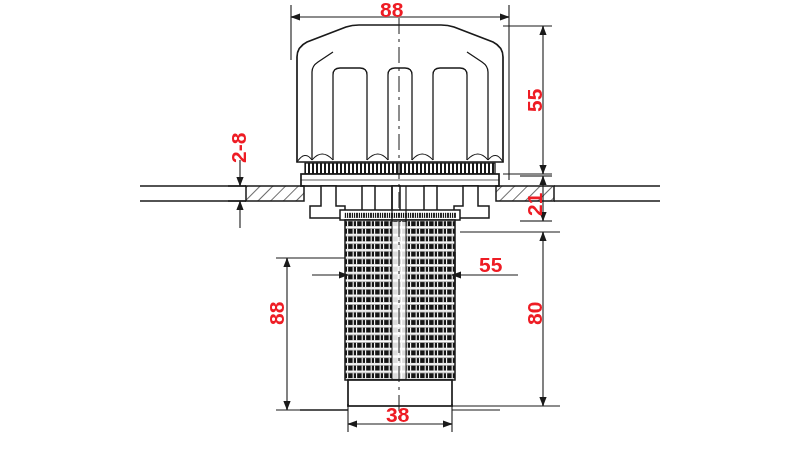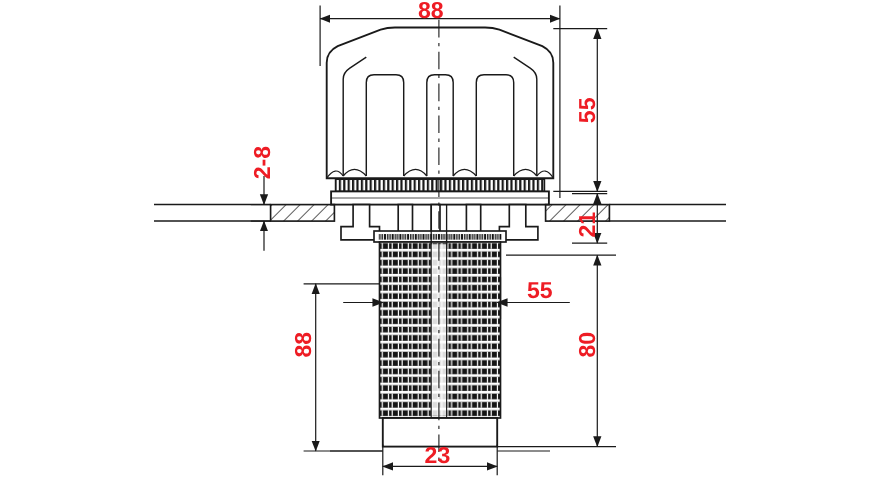--- a/index.html
+++ b/index.html
@@ -224,15 +224,15 @@
   <div class="dim-label vert" style="left:228px; top:163px;">2-8</div>
 
   <div class="dim-label vert" style="left:524px; top:216px;">21</div>
 
   <div class="dim-label vert" style="left:266px; top:325px;">88</div>
 
   <div class="dim-label" style="left:479px; top:254px;">55</div>
 
   <div class="dim-label vert" style="left:524px; top:325px;">80</div>
 
-  <div class="dim-label" style="left:386px; top:404px;">23</div>
+  <div class="dim-label" style="left:386px; top:404px;">38</div>
 
 </div>
 
 </body></html>

